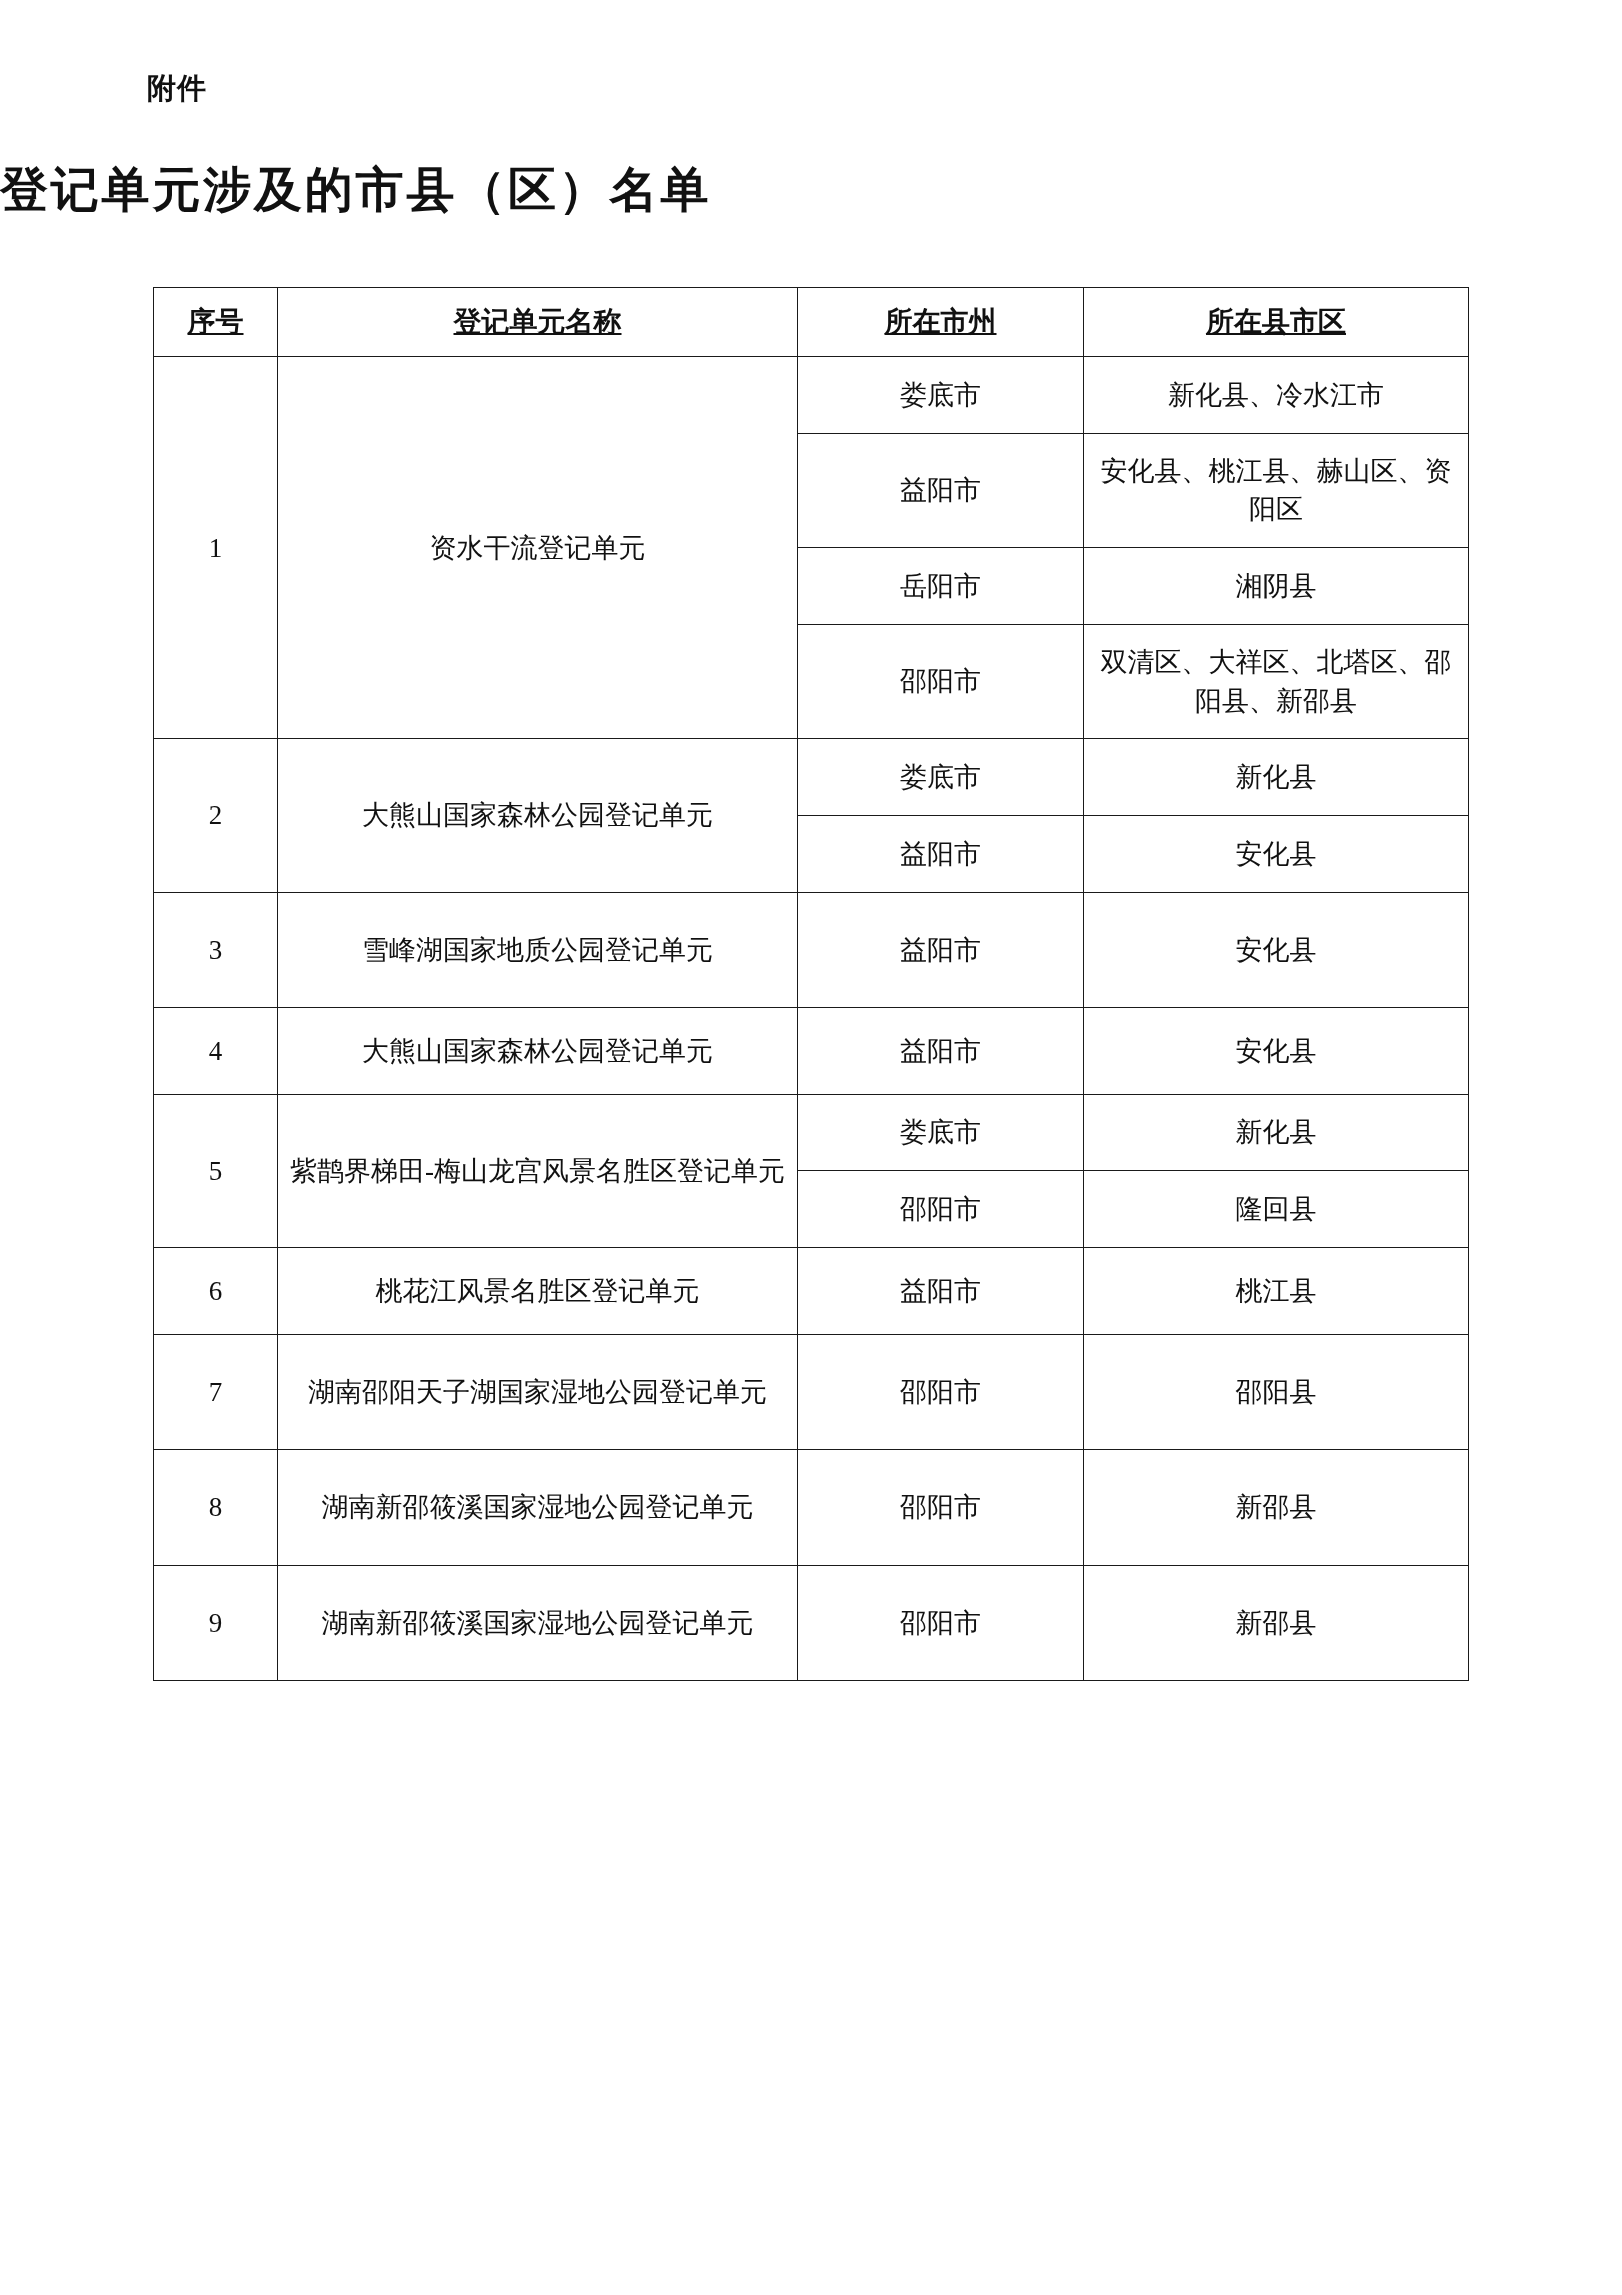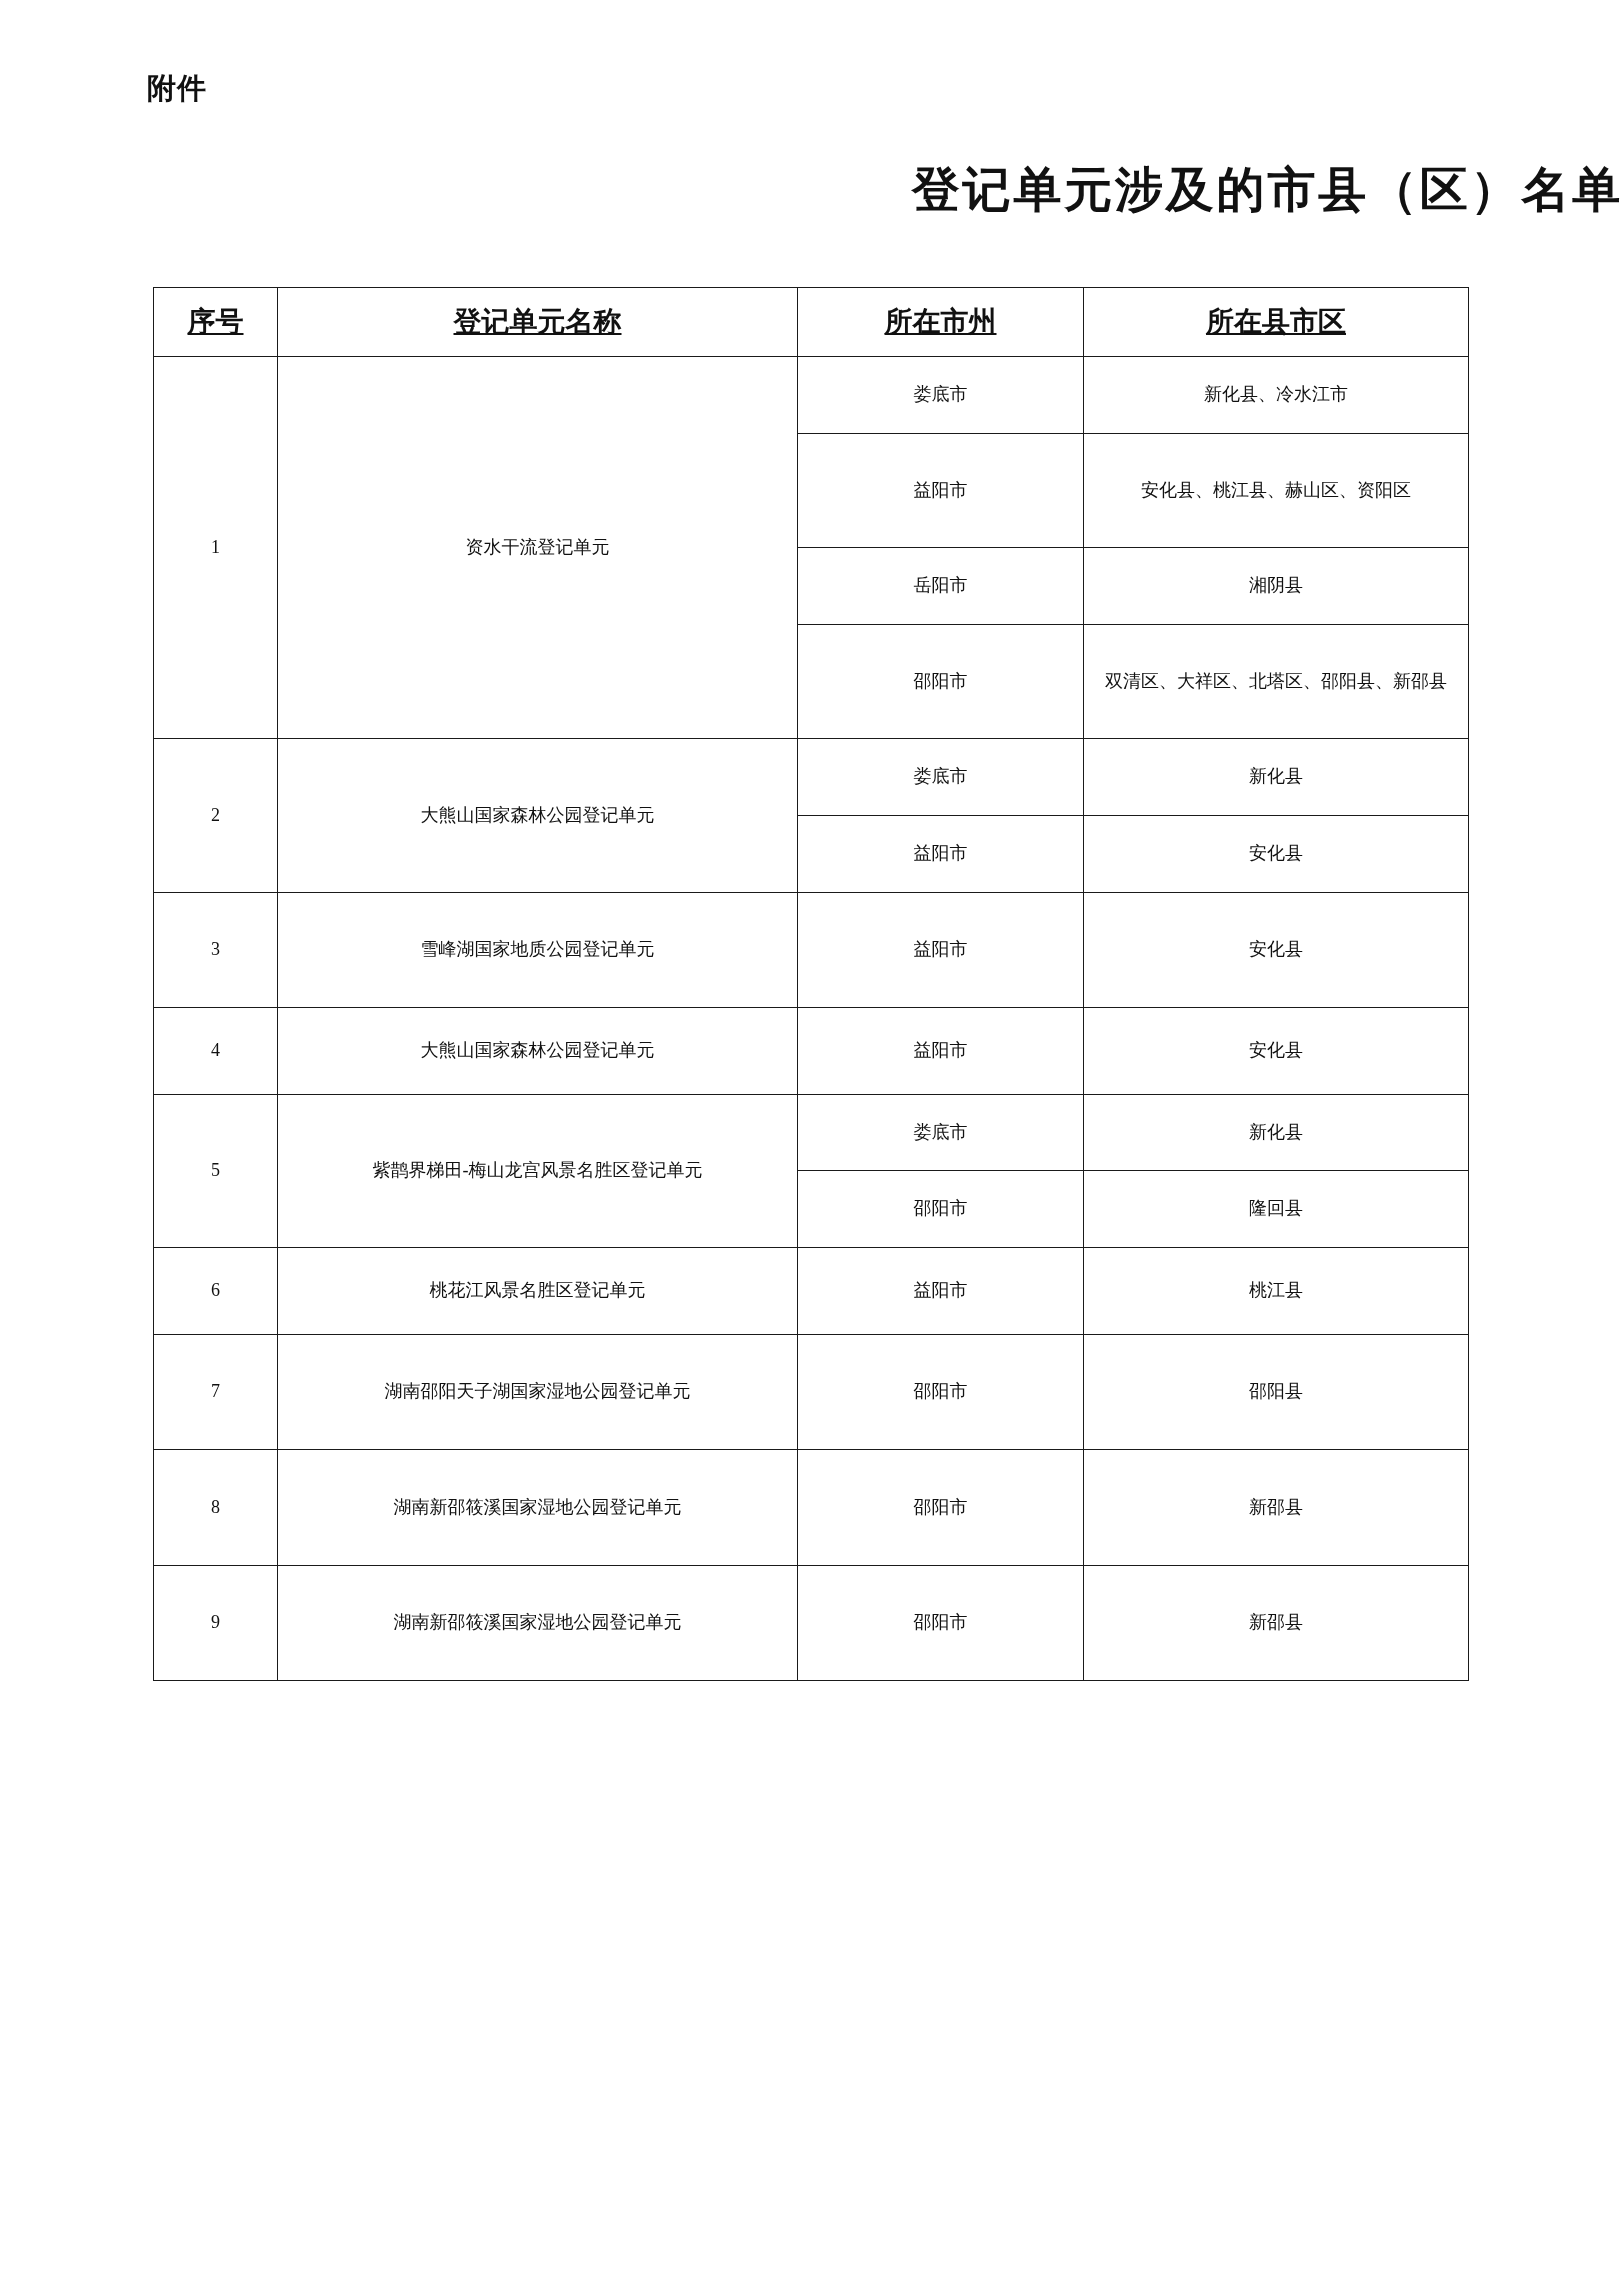--- a/index.html
+++ b/index.html
@@ -29,39 +29,39 @@
     font-size: 29px;
     font-weight: bold;
     letter-spacing: 0.9px;
     font-family: "Liberation Sans", "DejaVu Sans", sans-serif;
   }
   .doc-title {
     position: absolute;
     left: 0;
     top: 158px;
     width: 1623px;
-    text-align: right;
+    text-align: left;
     font-size: 48px;
     font-weight: bold;
     letter-spacing: 2.8px;
     font-family: "Liberation Serif", "DejaVu Serif", serif;
   }
   table.main-table {
     position: absolute;
     left: 153px;
     top: 287px;
     width: 1316px;
     border-collapse: collapse;
     table-layout: fixed;
   }
   table.main-table td, table.main-table th {
     border: 1.4px solid #1a1a1a;
     text-align: center;
     vertical-align: middle;
-    font-size: 18px;
+    font-size: 27px;
     line-height: 1.42;
     padding: 8.3px 4.6px;
     font-weight: normal;
     font-family: "Liberation Serif", "DejaVu Serif", serif;
   }
   table.main-table thead th {
     font-weight: bold;
     font-size: 28px;
     height: 55px;
     padding: 6.5px 4.6px;

